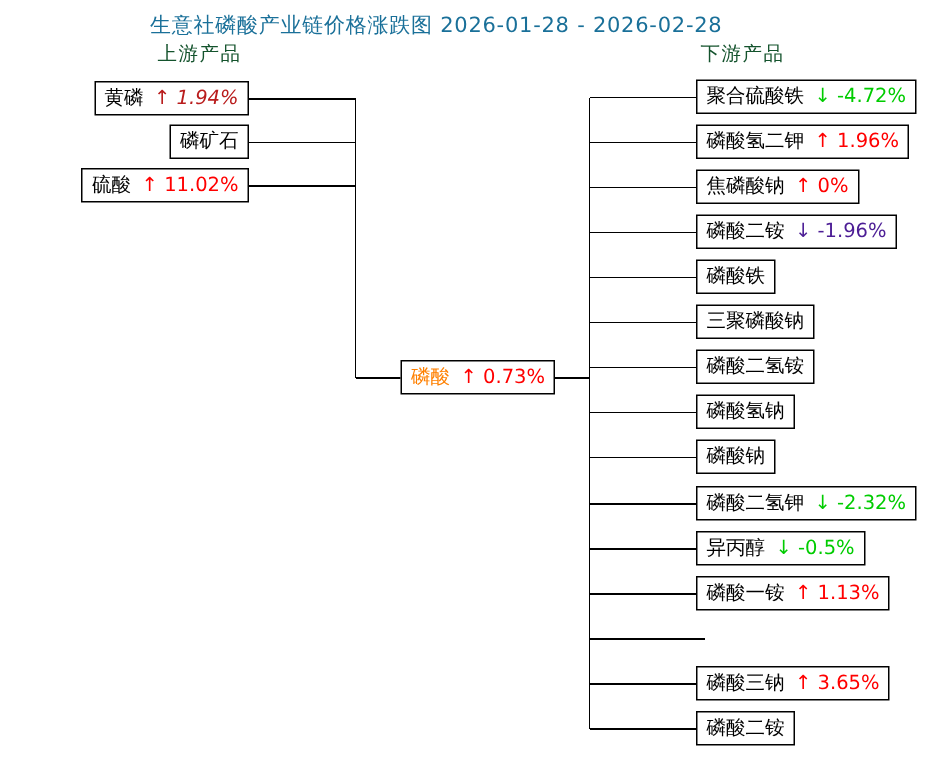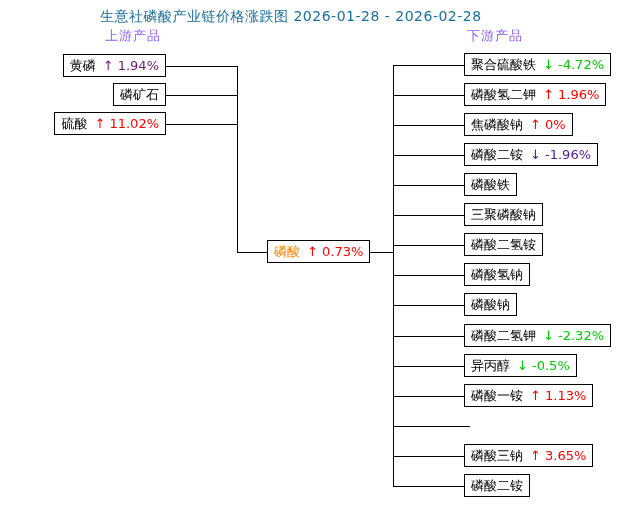--- a/index.html
+++ b/index.html
@@ -1,19 +1,19 @@
 <!DOCTYPE html>
 <html><head>
 <meta charset="utf-8">
 <style>
   html,body{margin:0;padding:0;background:#ffffff;}
   body{font-family:"DejaVu Sans", sans-serif;}
   .canvas{position:relative;width:630px;height:505px;background:#ffffff;overflow:hidden;}
   .title{position:absolute;left:100px;top:8px;font-size:14px;color:#1a7099;white-space:nowrap;letter-spacing:0.5px;}
-  .col-label{position:absolute;font-size:13px;color:#8b5cf6;white-space:nowrap;letter-spacing:1px;}
+  .col-label{position:absolute;font-size:13px;color:#14532d;white-space:nowrap;letter-spacing:1px;}
   .col-label.up{left:105px;top:27px;}
   .col-label.down{left:467px;top:27px;}
   svg.lines{position:absolute;left:0;top:0;}
   .pbox{position:absolute;border:1px solid #000;background:#fff;padding:2px 6px;font-size:13px;line-height:17px;white-space:nowrap;color:#000;}
   .pbox .chg{margin-left:7px;}
   .pbox .chg:empty{display:none;margin-left:0;}
   .leftcol{right:464px;}
   .rightcol{left:464px;}
 </style>
 </head>
@@ -48,21 +48,21 @@
     <line x1="393" y1="305" x2="470" y2="305"></line>
     <line x1="393" y1="336" x2="470" y2="336"></line>
     <line x1="393" y1="366" x2="470" y2="366"></line>
     <line x1="393" y1="396" x2="470" y2="396"></line>
     <line x1="393" y1="426" x2="470" y2="426"></line>
     <line x1="393" y1="456" x2="470" y2="456"></line>
     <line x1="393" y1="486" x2="470" y2="486"></line>
   </svg>
 
   <div class="pbox leftcol" style="top:54px">
-    <span>黄磷</span><span class="chg" style="color: #701a75;">↑ 1.94%</span>
+    <span>黄磷</span><span class="chg" style="color: #b91c1c; font-style: italic;">↑ 1.94%</span>
   </div>
   <div class="pbox leftcol" style="top:83px">
     <span>磷矿石</span>
   </div>
   <div class="pbox leftcol" style="top:112px">
     <span>硫酸</span><span class="chg" style="color: rgb(255, 0, 0);">↑ 11.02%</span>
   </div>
 
   <div class="pbox" style="left:267px;top:240px">
     <span style="color: rgb(255, 128, 0);">磷酸</span><span class="chg" style="color: rgb(255, 0, 0);">↑ 0.73%</span>

